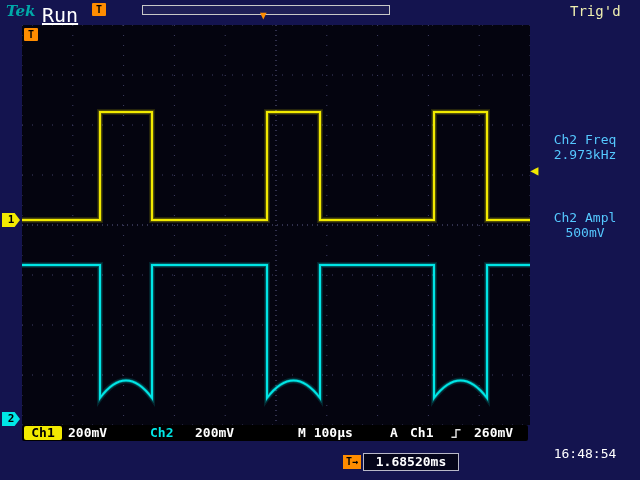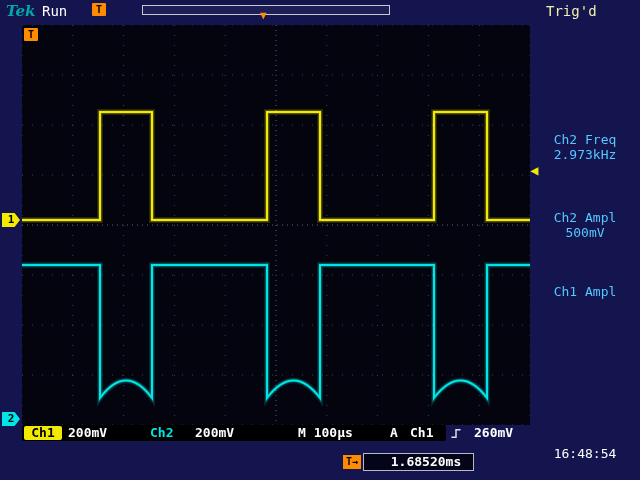--- a/index.html
+++ b/index.html
@@ -2,53 +2,53 @@
 <html style="--bg: #14144f; --plot_bg: #04040f; --grid: #3e3e66; --grid_center: #5c5c8a; --ch1: #f2ea00; --ch2: #00e6e6; --orange: #ff8c00; --meas: #55c8ff; --trigd: #efefb0; --tek: #00a8a8;"><head>
 <meta charset="utf-8">
 <style>
   html,body{margin:0;padding:0;width:640px;height:480px;overflow:hidden;}
   body{background:var(--bg,#14144f);font-family:"DejaVu Sans Mono",monospace;position:relative;}
   .abs{position:absolute;}
   .screen{position:absolute;inset:0;}
 
   
   .tek{left:6px;top:2px;color:var(--tek,#00a8a8);font-family:"DejaVu Serif",serif;font-style:italic;font-weight:bold;font-size:15px;}
-  .run{left:42px;top:3px;color:#fff;font-size:14px;}
+  .run{left:42px;top:3px;color:#fff;font-size:20px;text-decoration:underline;}
   .tchip{width:14px;height:13px;background:var(--orange,#ff8c00);color:#000;font-weight:bold;font-size:10px;line-height:13px;text-align:center;border-radius:1px;}
   .recordbar{left:142px;top:5px;width:246px;height:8px;border:1px solid #c8c8c8;background:rgba(255,255,255,0.05);}
   .tri{left:260px;top:9px;color:var(--orange,#ff8c00);font-size:11px;}
-  .trigd{left:546px;top:3px;color:var(--trigd,#efefb0);font-size:14px;}
+  .trigd{left:570px;top:3px;color:var(--trigd,#efefb0);font-size:14px;}
 
   
   .graticule{left:22px;top:25px;width:508px;height:400px;background:var(--plot_bg,#04040f);}
   .graticule svg{position:absolute;left:0;top:0;width:508px;height:400px;}
   .tflag{left:2px;top:3px;}
 
   
   .marker{width:18px;height:14px;color:#000;font-weight:bold;font-size:11px;line-height:14px;text-align:center;
           clip-path:polygon(0 0,70% 0,100% 50%,70% 100%,0 100%);}
   .ch1m{left:2px;top:213px;background:var(--ch1,#f2ea00);}
   .ch2m{left:2px;top:412px;background:var(--ch2,#00e6e6);}
   .levelarrow{left:530px;top:162px;color:var(--ch1,#f2ea00);font-size:14px;}
 
   
   .meas{left:532px;top:132px;width:106px;color:var(--meas,#55c8ff);font-size:13px;text-align:center;}
   .mblock{position:absolute;left:0;width:106px;line-height:15px;}
 
   
-  .statusbar{left:22px;top:425px;width:424px;height:16px;background:#000;border-radius:2px;font-size:13px;font-weight:bold;}
+  .statusbar{left:22px;top:425px;width:506px;height:16px;background:#000;border-radius:2px;font-size:13px;font-weight:bold;}
   .statusbar > *{position:absolute;top:0;line-height:16px;white-space:nowrap;}
   .ch1chip{left:2px;top:1px;width:38px;height:14px;line-height:14px;background:var(--ch1,#f2ea00);color:#000;text-align:center;border-radius:2px;}
   .sbw{color:#fff;}
   .sbc{color:var(--ch2,#00e6e6);text-align:right;}
   .slope{left:428px;top:3px;width:12px;height:11px;}
 
   
   .delaychip{left:343px;top:455px;width:18px;height:14px;background:var(--orange,#ff8c00);color:#000;font-weight:bold;font-size:10px;line-height:14px;text-align:center;}
-  .delaybox{left:363px;top:453px;width:94px;height:16px;border:1px solid #b8b8c8;background:#05051a;color:#fff;font-size:13px;font-weight:bold;line-height:16px;text-align:center;padding-left:15px;}
+  .delaybox{left:363px;top:453px;width:94px;height:16px;border:1px solid #b8b8c8;background:#05051a;color:#fff;font-size:13px;font-weight:bold;line-height:16px;text-align:center;}
   .datetime{left:532px;top:447px;width:106px;color:#fff;font-size:13px;line-height:14px;text-align:center;}
 </style>
 </head>
 <body>
 
 <div class="screen">
 
   <div>
     <span class="abs tek">Tek</span>
     <span class="abs run">Run</span>
@@ -103,21 +103,20 @@
   <div class="abs meas">
     <div class="mblock" style="top:0">
       <div>Ch2 Freq</div>
       <div>2.973kHz</div>
     </div>
     <div class="mblock" style="top:78px">
       <div>Ch2 Ampl</div>
       <div>500mV</div>
     </div>
     <div class="mblock" style="top:152px">
-      <div>Ch1 Ampl</div>
     </div>
   </div>
 
   <div class="abs statusbar">
     <span class="ch1chip">Ch1</span>
     <span class="sbw" style="left:46px">200mV</span>
     <span class="sbc" style="left:128px">Ch2</span>
     <span class="sbw" style="left:173px">200mV</span>
     <span class="sbw" style="left:276px">M 100µs</span>
     <span class="sbw" style="left:368px">A</span>

